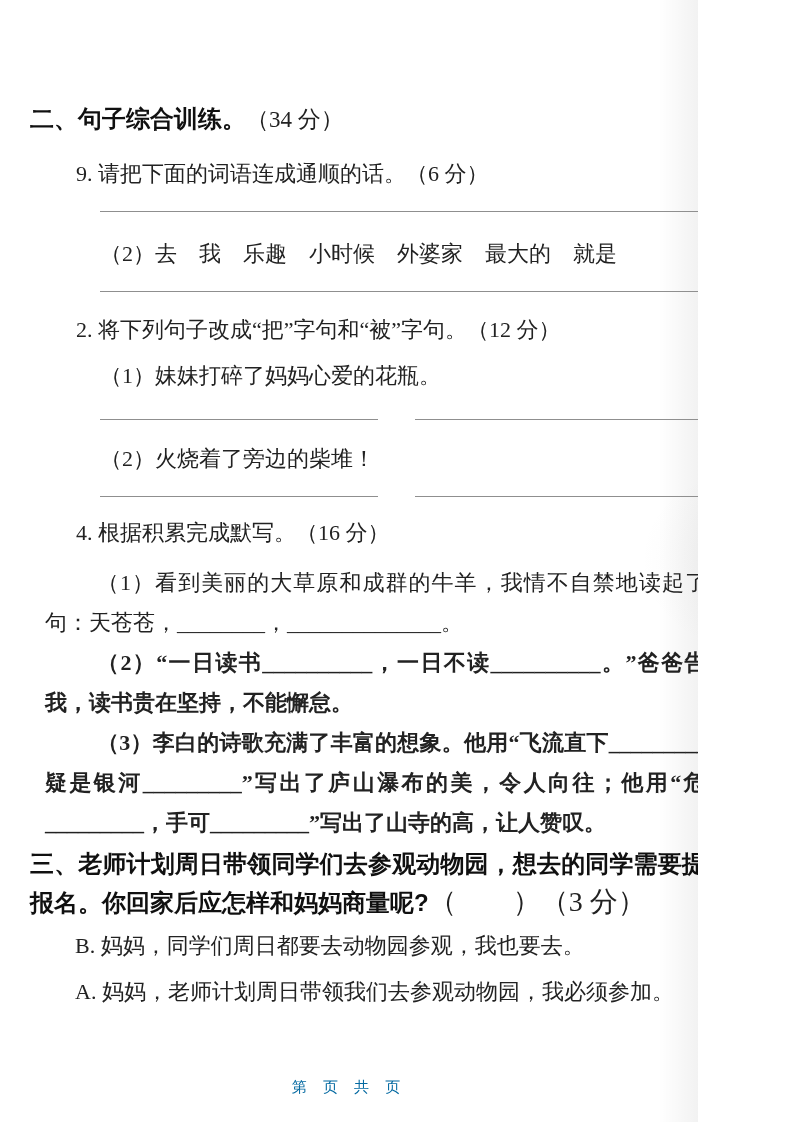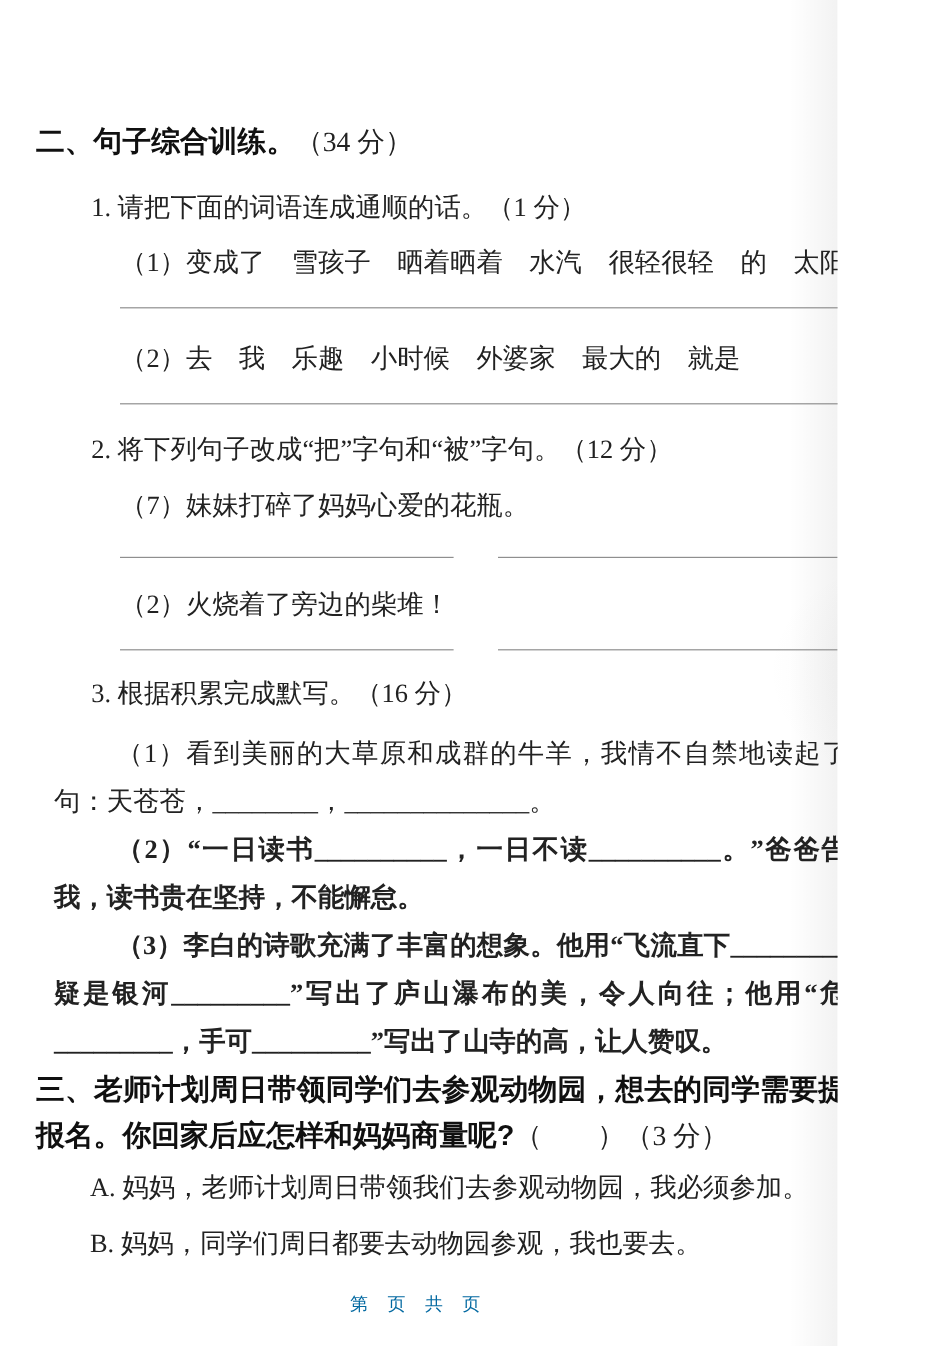--- a/index.html
+++ b/index.html
@@ -101,21 +101,21 @@
     color: #222222;
   }
   .para.first { margin-top: 6px; font-family: Liberation Serif, serif; }
   .para.rest { margin-top: 0; font-weight: bold; }
   .s3-heading {
     font-size: 24px;
     line-height: 38px;
     margin: 2px 0 0 0;
     text-align: justify;
   }
-  .s3-heading .score { font-size: 23px; }
+  .s3-heading .score { font-size: 28px; }
   .option {
     font-size: 22px;
     line-height: 32px;
     margin: 8px 0 0 45px;
     color: #222222;
   }
   .option + .option { margin-top: 14px; }
   .footer {
     position: absolute;
     left: 0;
@@ -133,50 +133,49 @@
 
 <div class="page">
 
   <div class="scan-shade"></div>
   <div class="scan-stamp"></div>
 
   <div class="content">
 
     <p class="hei sec-heading"><span>二、句子综合训练。</span><span class="score">（34 分）</span></p>
 
-    <p class="q-title">1. 请把下面的词语连成通顺的话。（1 分）</p>
+    <p class="q-title">9. 请把下面的词语连成通顺的话。（6 分）</p>
 
-    <p class="q-item">（1）变成了　雪孩子　晒着晒着　水汽　很轻很轻　的　太阳</p>
     <div class="rule-full"></div>
 
     <p class="q-item mt26">（2）去　我　乐趣　小时候　外婆家　最大的　就是</p>
     <div class="rule-full"></div>
 
     <p class="q-title mt22">2. 将下列句子改成“把”字句和“被”字句。（12 分）</p>
 
-    <p class="q-item mt11">（7）妹妹打碎了妈妈心爱的花瓶。</p>
+    <p class="q-item mt11">（1）妹妹打碎了妈妈心爱的花瓶。</p>
     <div class="rule-pair">
       <div class="rule-seg a"></div>
       <div class="rule-seg b"></div>
     </div>
 
     <p class="q-item mt23">（2）火烧着了旁边的柴堆！</p>
     <div class="rule-pair low">
       <div class="rule-seg a"></div>
       <div class="rule-seg b"></div>
     </div>
 
-    <p class="q-title mt20">3. 根据积累完成默写。（16 分）</p>
+    <p class="q-title mt20">4. 根据积累完成默写。（16 分）</p>
 
     <p class="para first">（1）看到美丽的大草原和成群的牛羊，我情不自禁地读起了诗句：天苍苍，________，______________。</p>
     <p class="para rest">（2）“一日读书__________，一日不读__________。”爸爸告诉我，读书贵在坚持，不能懈怠。</p>
     <p class="para rest">（3）李白的诗歌充满了丰富的想象。他用“飞流直下_________，疑是银河_________”写出了庐山瀑布的美，令人向往；他用“危楼_________，手可_________”写出了山寺的高，让人赞叹。</p>
 
     <p class="hei s3-heading"><span>三、老师计划周日带领同学们去参观动物园，想去的同学需要提前报名。你回家后应怎样和妈妈商量呢?</span><span class="score">（　　）（3 分）</span></p>
 
+    <p class="option">B. 妈妈，同学们周日都要去动物园参观，我也要去。</p>
     <p class="option">A. 妈妈，老师计划周日带领我们去参观动物园，我必须参加。</p>
-    <p class="option">B. 妈妈，同学们周日都要去动物园参观，我也要去。</p>
 
   </div>
 
   <div class="footer">第 页 共 页</div>
 
 </div>
 
 </body></html>

